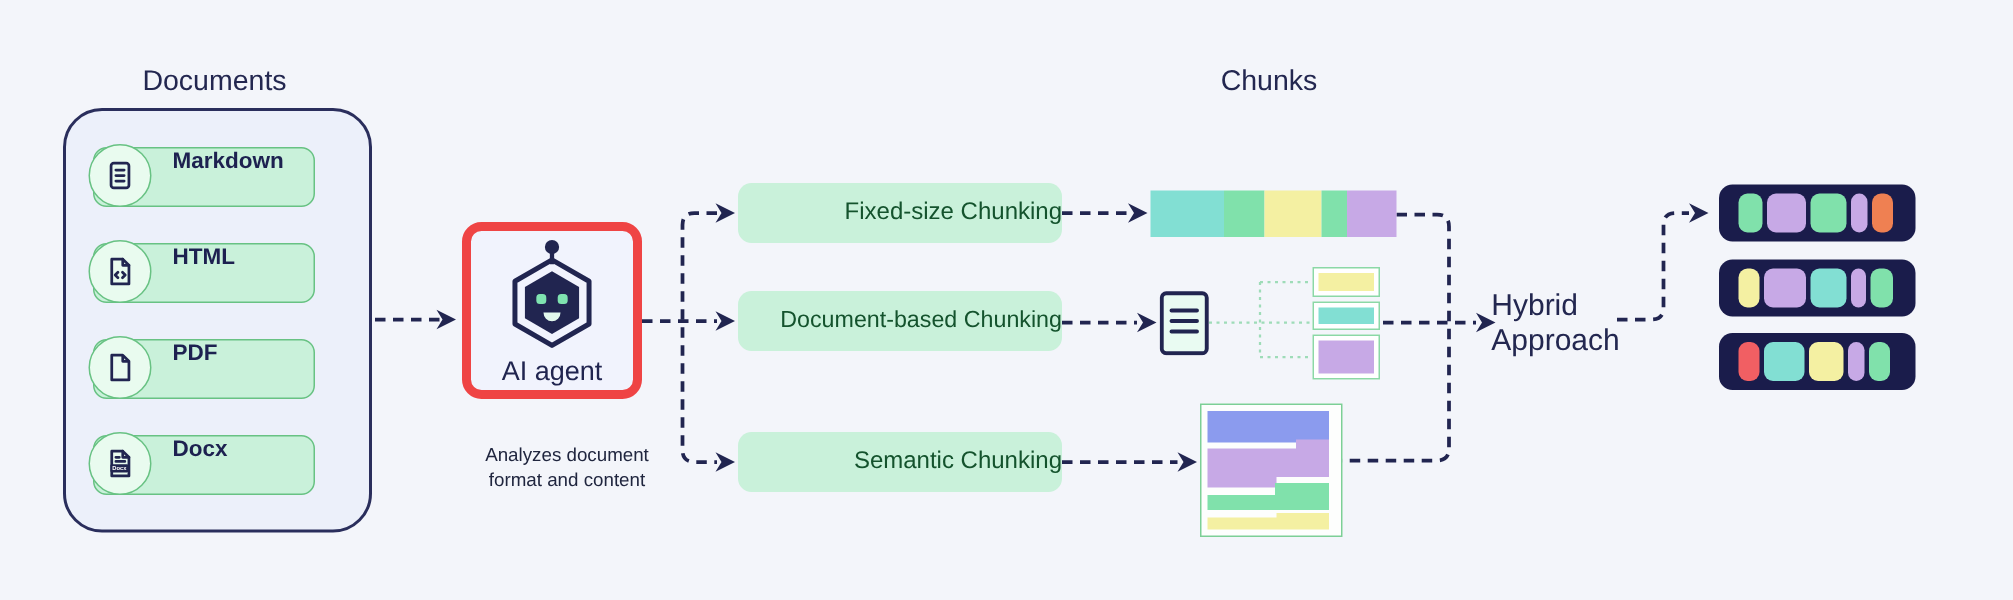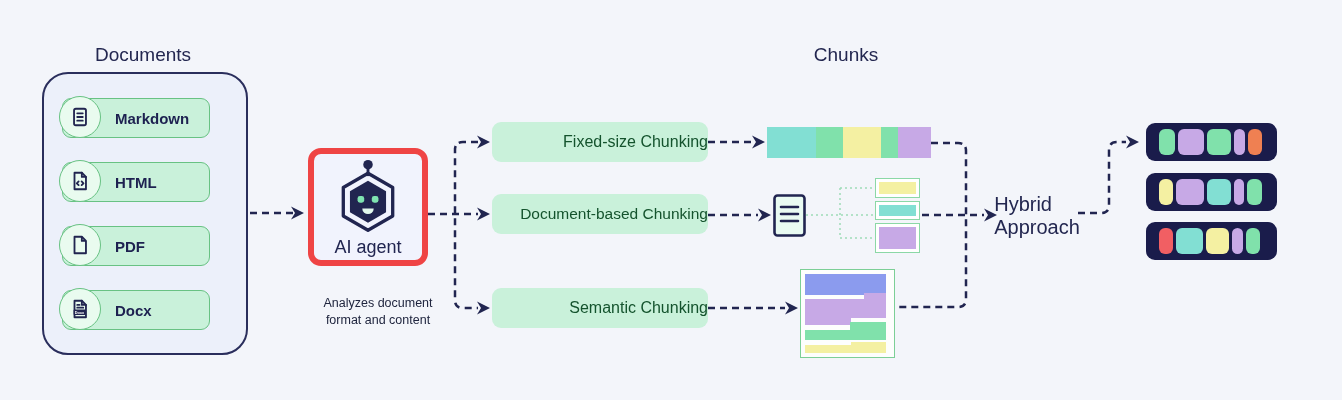--- a/index.html
+++ b/index.html
@@ -3,21 +3,21 @@
 <meta charset="utf-8">
 <style>
   html,body{margin:0;padding:0;}
   body{font-family:"Liberation Sans",sans-serif;background:#f3f5fa;}
   .stage{position:relative;width:1342px;height:400px;background:#f3f5fa;overflow:hidden;}
   .heading{position:absolute;transform:translateX(-50%);font-size:19px;font-weight:500;color:#232750;white-space:nowrap;}
   .overlay{position:absolute;left:0;top:0;pointer-events:none;}
 
   
   .panel{position:absolute;left:42px;top:72px;width:206px;height:283px;border:2px solid #2a2e5c;border-radius:26px;background:#ecf0fa;box-sizing:border-box;}
-  .pill{position:absolute;left:62px;width:148px;height:40px;background:#c9f1da;border:1.5px solid #68c283;border-radius:9px;box-sizing:border-box;display:flex;align-items:center;padding-left:52px;font-size:15px;font-weight:700;color:#1d2150;}
+  .pill{position:absolute;left:62px;width:148px;height:40px;background:#c9f1da;border:1.5px solid #68c283;border-radius:9px;box-sizing:border-box;display:flex;align-items:flex-start;padding-left:52px;font-size:15px;font-weight:700;color:#1d2150;}
   .pill .circle{position:absolute;left:-4px;top:-3px;width:42px;height:42px;border-radius:50%;background:#e9fbef;border:1.5px solid #68c283;box-sizing:border-box;display:flex;align-items:center;justify-content:center;}
 
   
   .agent-box{position:absolute;left:308px;top:148px;width:120px;height:118px;background:#f1f3fd;border:6px solid #ef4444;border-radius:13px;box-sizing:border-box;display:flex;flex-direction:column;align-items:center;}
   .agent-label{font-size:18px;color:#212550;margin-top:2px;}
   .agent-caption{position:absolute;left:368px;top:295px;transform:translateX(-50%);text-align:center;font-size:12.5px;font-weight:500;color:#20263f;line-height:1.32;white-space:nowrap;margin-left:10px;}
 
   
   .method-pill{position:absolute;left:492px;width:216px;height:40px;background:#c9f1da;border-radius:9px;display:flex;align-items:center;justify-content:flex-end;font-size:16px;font-weight:500;color:#14532d;white-space:nowrap;}
 

